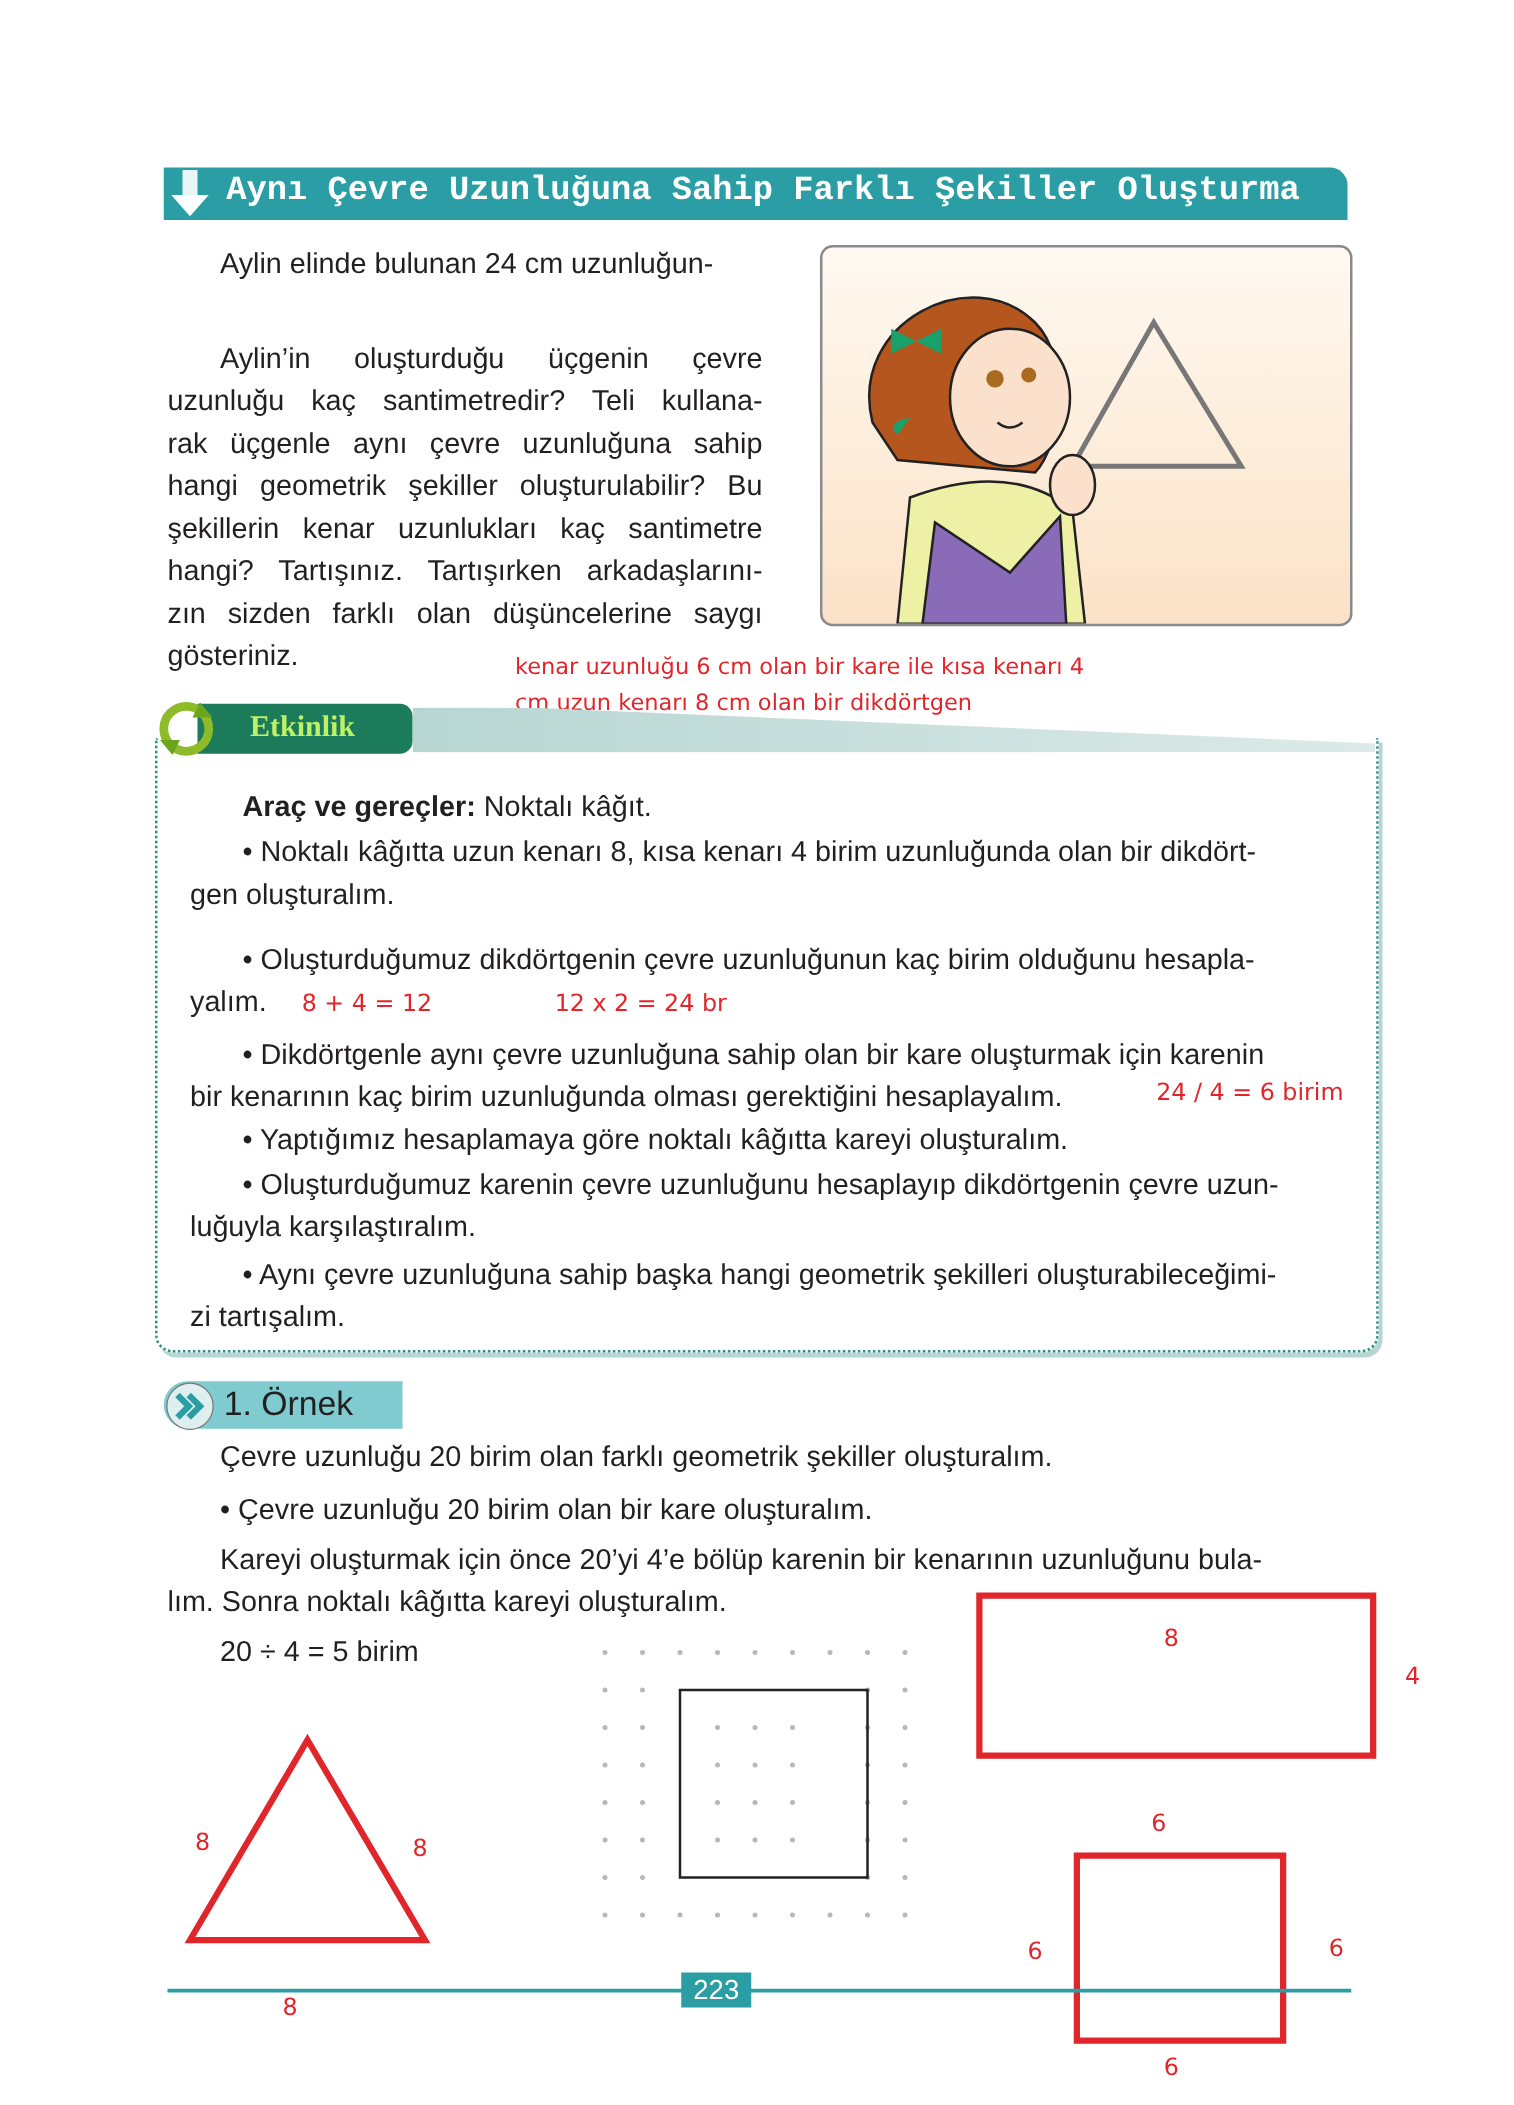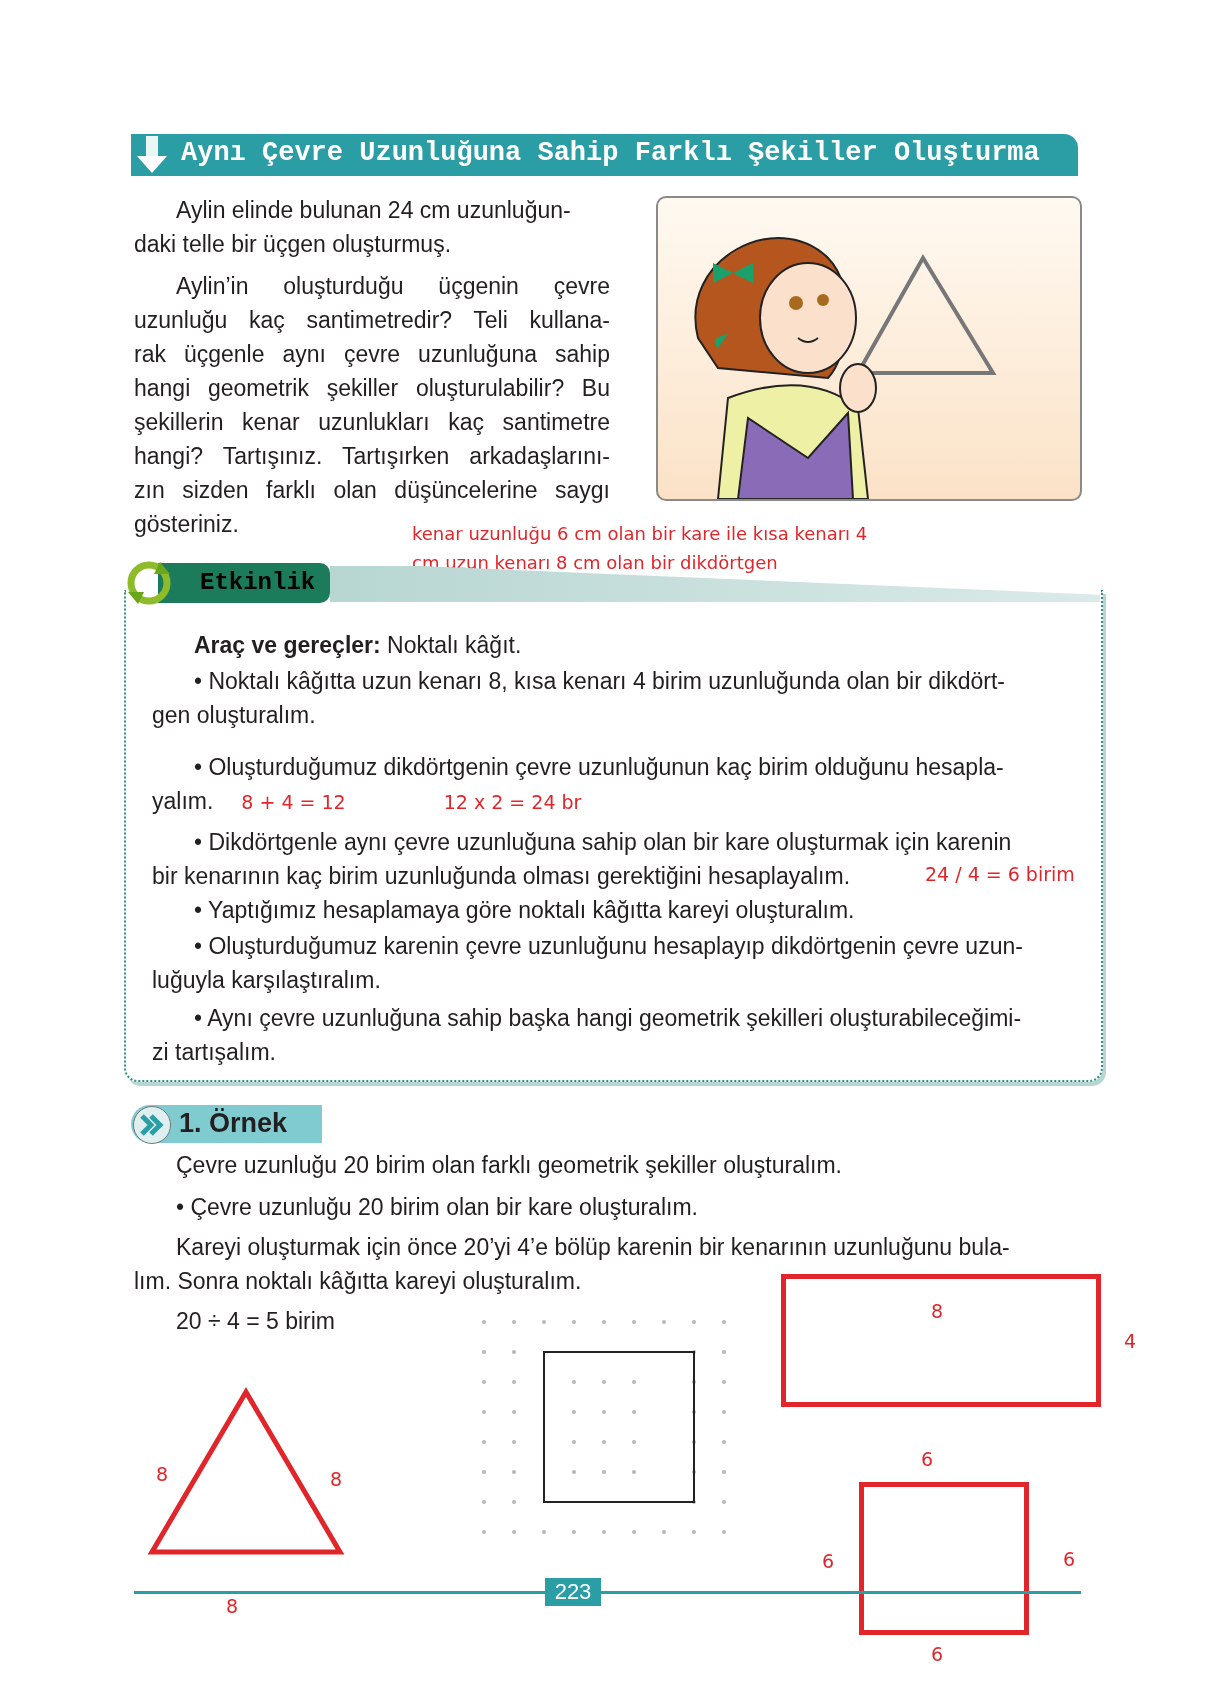--- a/index.html
+++ b/index.html
@@ -15,54 +15,53 @@
   #hdr .title { position:absolute; left:50px; top:4px; font-size:27px; font-weight:bold; color:#fff;font-family:Liberation Mono, monospace; }
   #hdr .arrow { position:absolute; left:4px; top:2px; width:34px; height:38px; }
 
   
   #pic { left:656px; top:196px; width:422px; height:301px; border:2px solid #8a8a8a;
          border-radius:10px; background:linear-gradient(#fff9f1,#fbe2c7); overflow:hidden; }
 
   
   #etk-tab { left:158px; top:563px; width:172px; height:40px; background:#1b7b5a;
              border-radius:0 10px 10px 0; }
-  #etk-tab span { position:absolute; left:42px; top:6px; color:#000000; font-weight:bold; font-size:24px; font-family:Liberation Mono, monospace; }
+  #etk-tab span { position:absolute; left:42px; top:6px; color:#bef264; font-weight:bold; font-size:24px; font-family:Liberation Serif, serif; }
   #etk-wedge { left:330px; top:566px; width:770px; height:36px;
                background:linear-gradient(90deg,#b7d6d2,#dbeae8);
                clip-path:polygon(0 0, 12% 0, 100% 80%, 100% 100%, 0 100%); }
   #etk-box { left:124px; top:590px; width:975px; height:490px;
              border:2px dotted #2a8f84; border-top:none; border-radius:0 0 14px 14px;
              box-shadow:3px 4px 0 #b7d6d2; }
   #etk-icon { left:124px; top:558px; width:50px; height:50px; }
 
   
   #orn { left:131px; top:1105px; width:191px; height:38px; background:#7fcbd0; border-radius:19px 0 0 19px; }
   #orn .circ { position:absolute; left:2px; top:1px; width:36px; height:36px; border-radius:50%;
                background:#dfeff0; border:1px solid #777; }
-  #orn .lbl { position:absolute; left:48px; top:3px; font-size:27px; font-weight:bold; }
+  #orn .lbl { position:absolute; left:48px; top:3px; font-size:27px; font-weight:normal; }
 
   
   #footline { left:134px; top:1591px; width:947px; height:3px; background:#2a9ea4; }
   #pageno { left:545px; top:1578px; width:56px; height:28px; background:#2a9ea4; color:#fff;
             font-size:22px; text-align:center; line-height:28px; }
 </style>
 </head>
 <body>
 
 <div id="hdr" class="abs">
   <svg class="arrow" viewBox="0 0 34 38">
     <rect x="11" y="0" width="12" height="22" fill="#e8f6f6"></rect>
     <polygon points="2,20 32,20 17,37" fill="#ffffff"></polygon>
   </svg>
   <span class="title">Aynı Çevre Uzunluğuna Sahip Farklı Şekiller Oluşturma</span>
 </div>
 
 <div class="abs txt" style="left:134px; top:193px; width:476px;">
   <div style="padding-left:42px">Aylin elinde bulunan 24 cm uzunluğun-</div>
-  <div>daki telle bir üçgen oluşturmuş.</div>
 </div>
 <div class="abs txt" style="left:134px; top:269px; width:476px; text-align:justify; text-align-last:justify;">
   <div style="padding-left:42px">Aylin’in oluşturduğu üçgenin çevre</div>
   <div>uzunluğu kaç santimetredir? Teli kullana-</div>
   <div>rak üçgenle aynı çevre uzunluğuna sahip</div>
   <div>hangi geometrik şekiller oluşturulabilir? Bu</div>
   <div>şekillerin kenar uzunlukları kaç santimetre</div>
   <div>hangi? Tartışınız. Tartışırken arkadaşlarını-</div>
   <div>zın sizden farklı olan düşüncelerine saygı</div>
   <div style="text-align-last:left">gösteriniz.</div>

